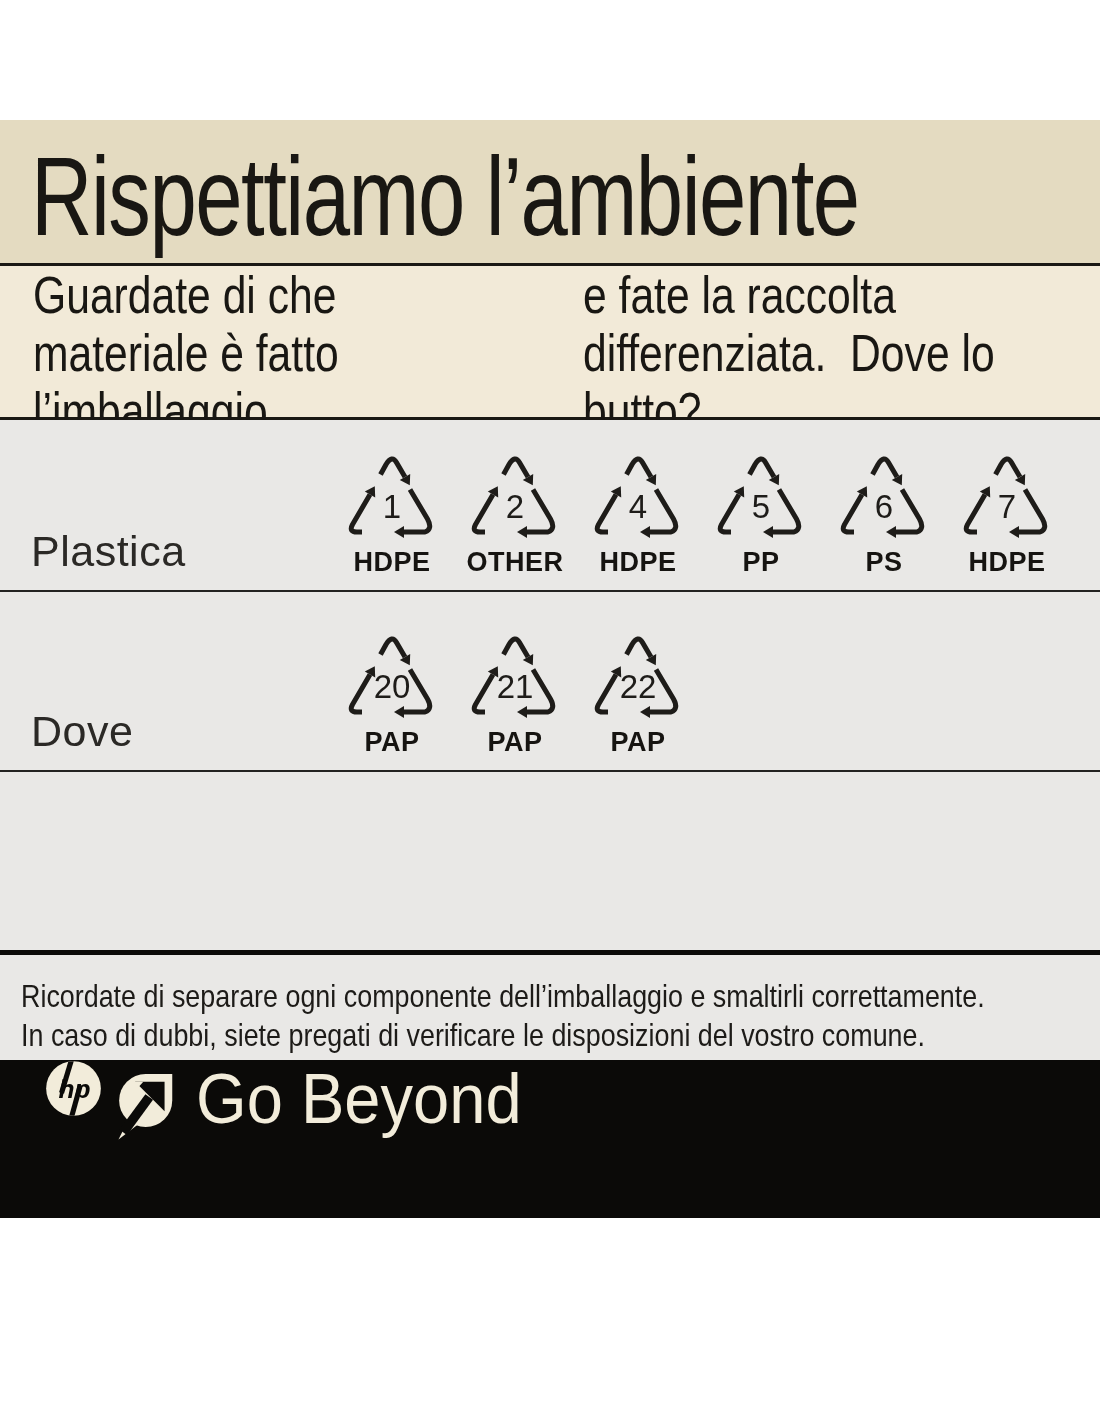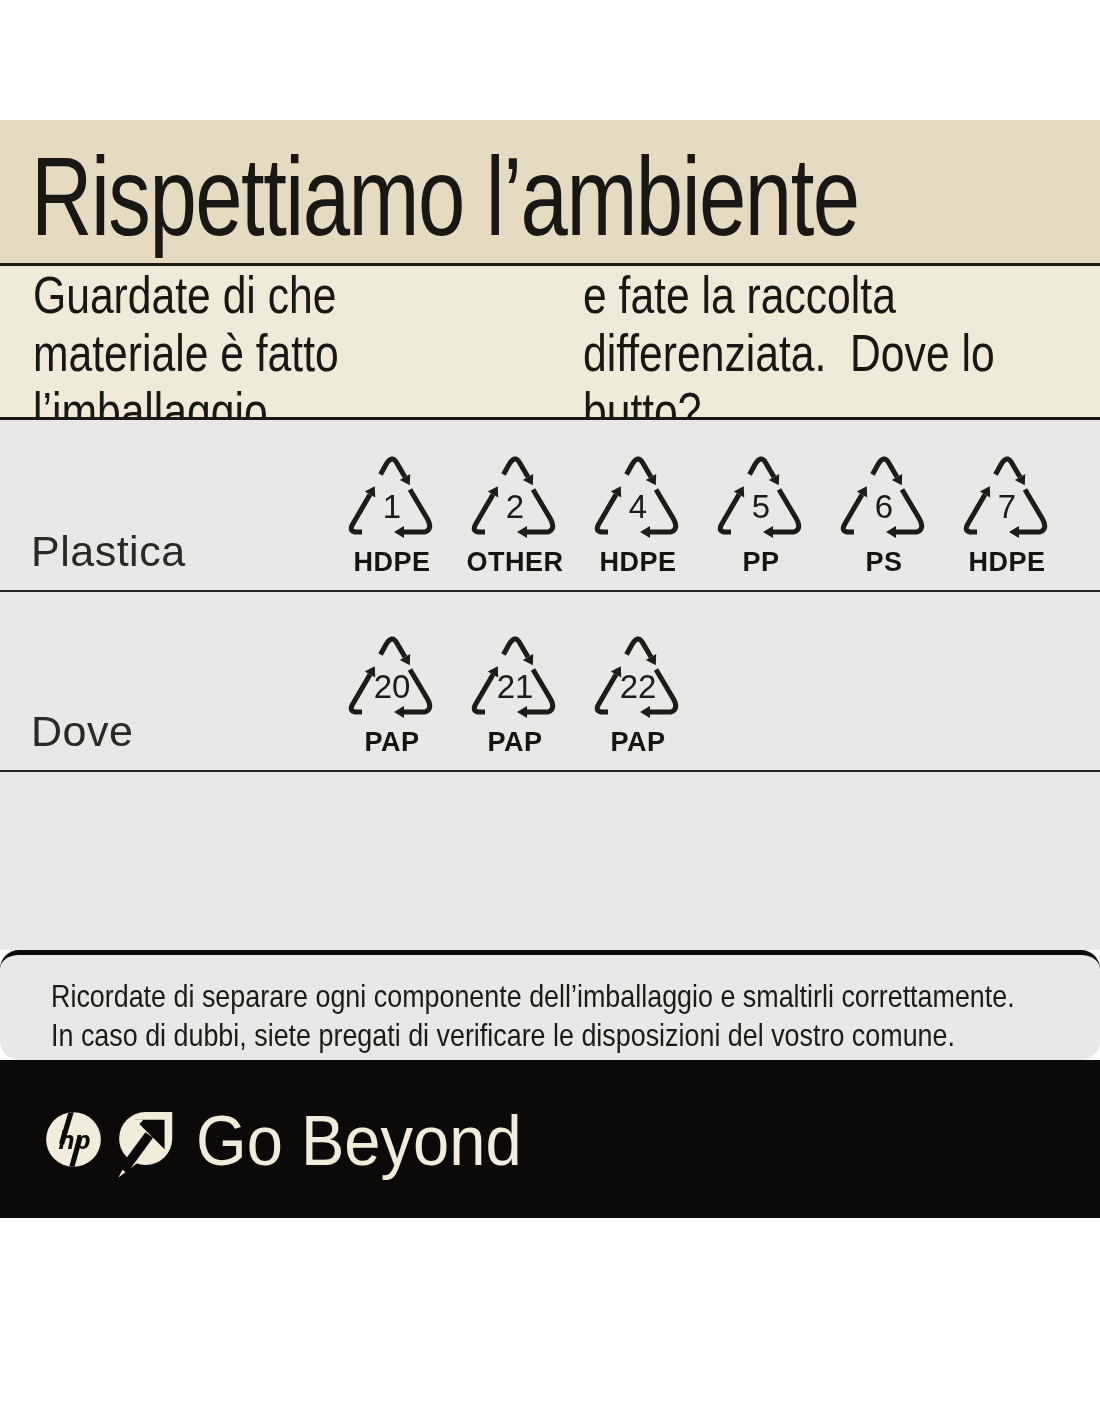--- a/index.html
+++ b/index.html
@@ -57,36 +57,35 @@
   }
   .symbol-cell{width:104px;display:flex;flex-direction:column;align-items:center;}
   .symbol-cell svg{width:100px;height:88px;display:block;}
   .mat-code-label{
     margin-top:6px;font-size:27px;font-weight:700;
     letter-spacing:0.5px;color:#161411;white-space:nowrap;
   }
 
   
   .note-band{
-    height:83px;padding:22px 0 0 51px;
+    height:83px;padding:22px 0 0 21px;
     background:var(--note-bg,#e9e8e6);
     border-top:5px solid #0c0b09;
-    border-radius:19px;
   }
   .note-band p{
     margin:0;font-size:32px;line-height:39px;font-weight:400;
     color:#1d1b18;
     transform:scaleX(0.84);transform-origin:left center;
     white-space:nowrap;
   }
 
   
   .brand-band{
     height:158px;background:var(--footer-bg,#0b0a08);
-    display:flex;align-items:center;padding-left:45px;
+    display:flex;padding-left:45px;
     box-sizing:content-box;
   }
   .hp-logo{width:57px;height:57px;display:block;}
   .gb-arrow{width:59px;height:70px;display:block;margin-left:13px;margin-top:12px;}
   .tagline{
     margin-left:22px;margin-top:4px;
     font-size:70px;font-weight:400;line-height:1;
     color:var(--logo-cream,#f2ecda);
     transform:scaleX(0.93);transform-origin:left center;
     white-space:nowrap;

